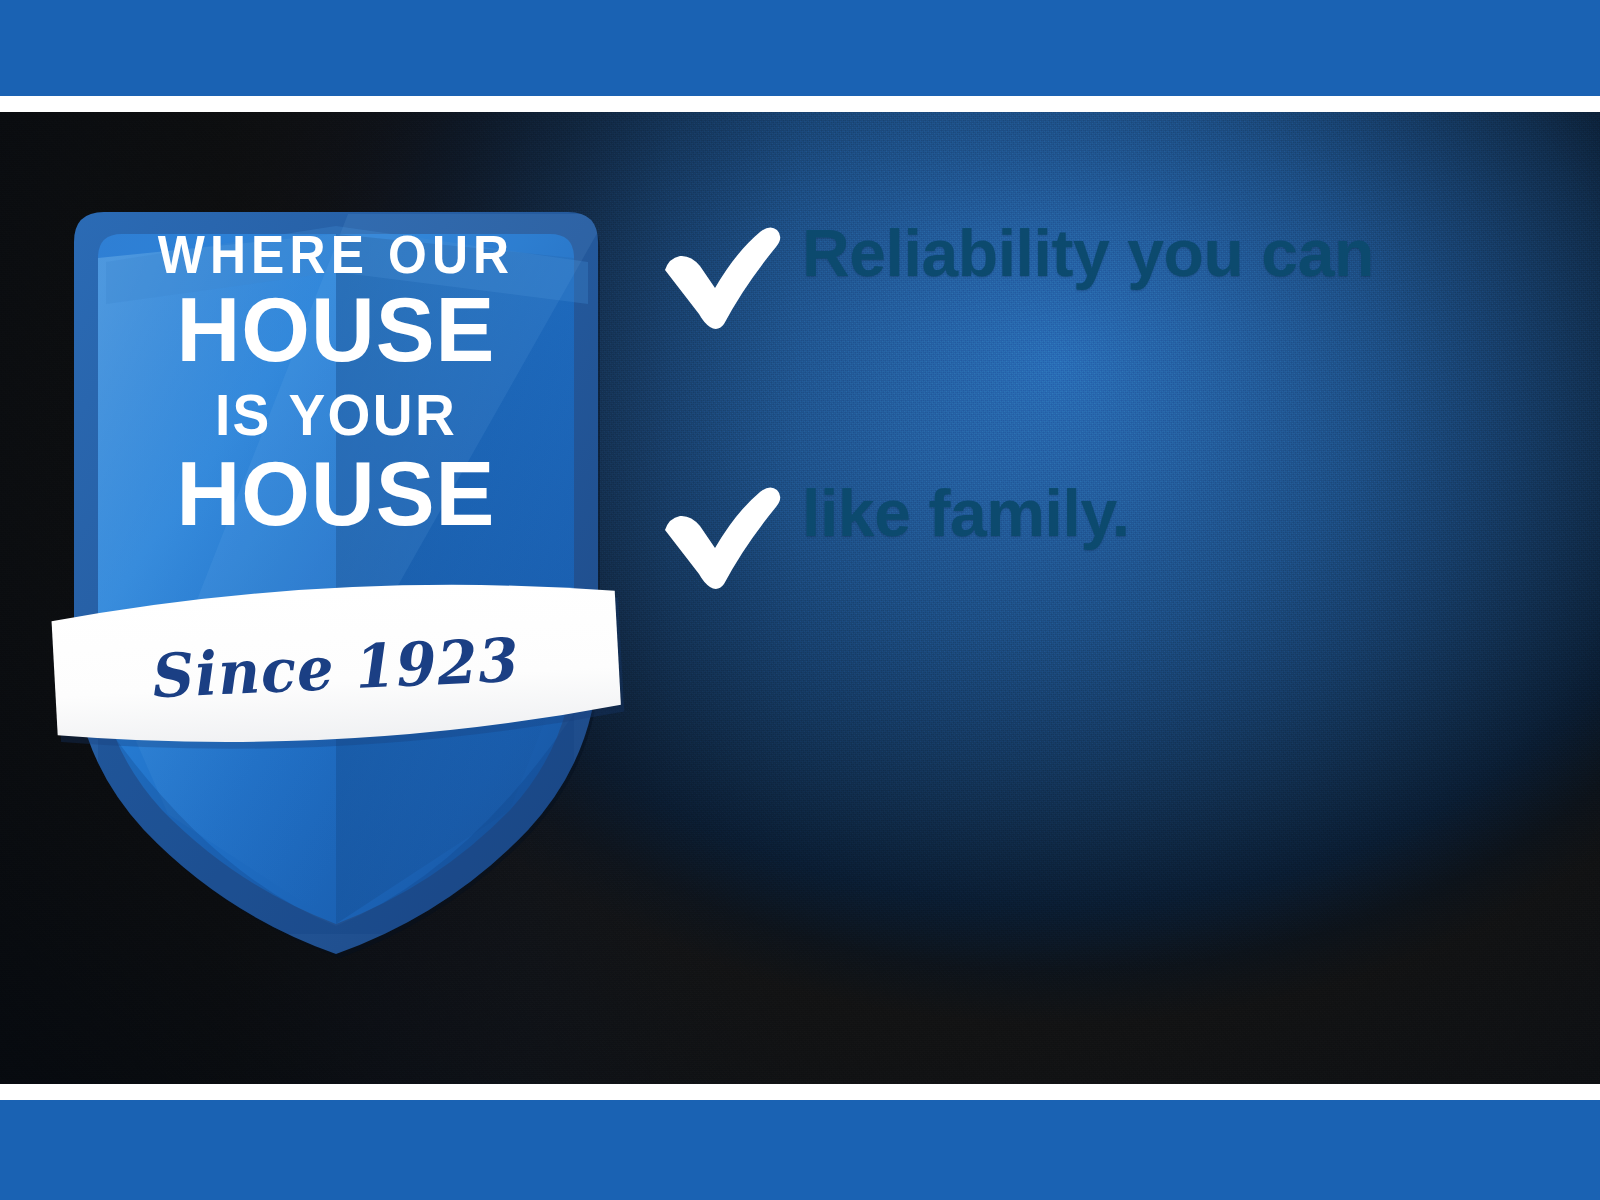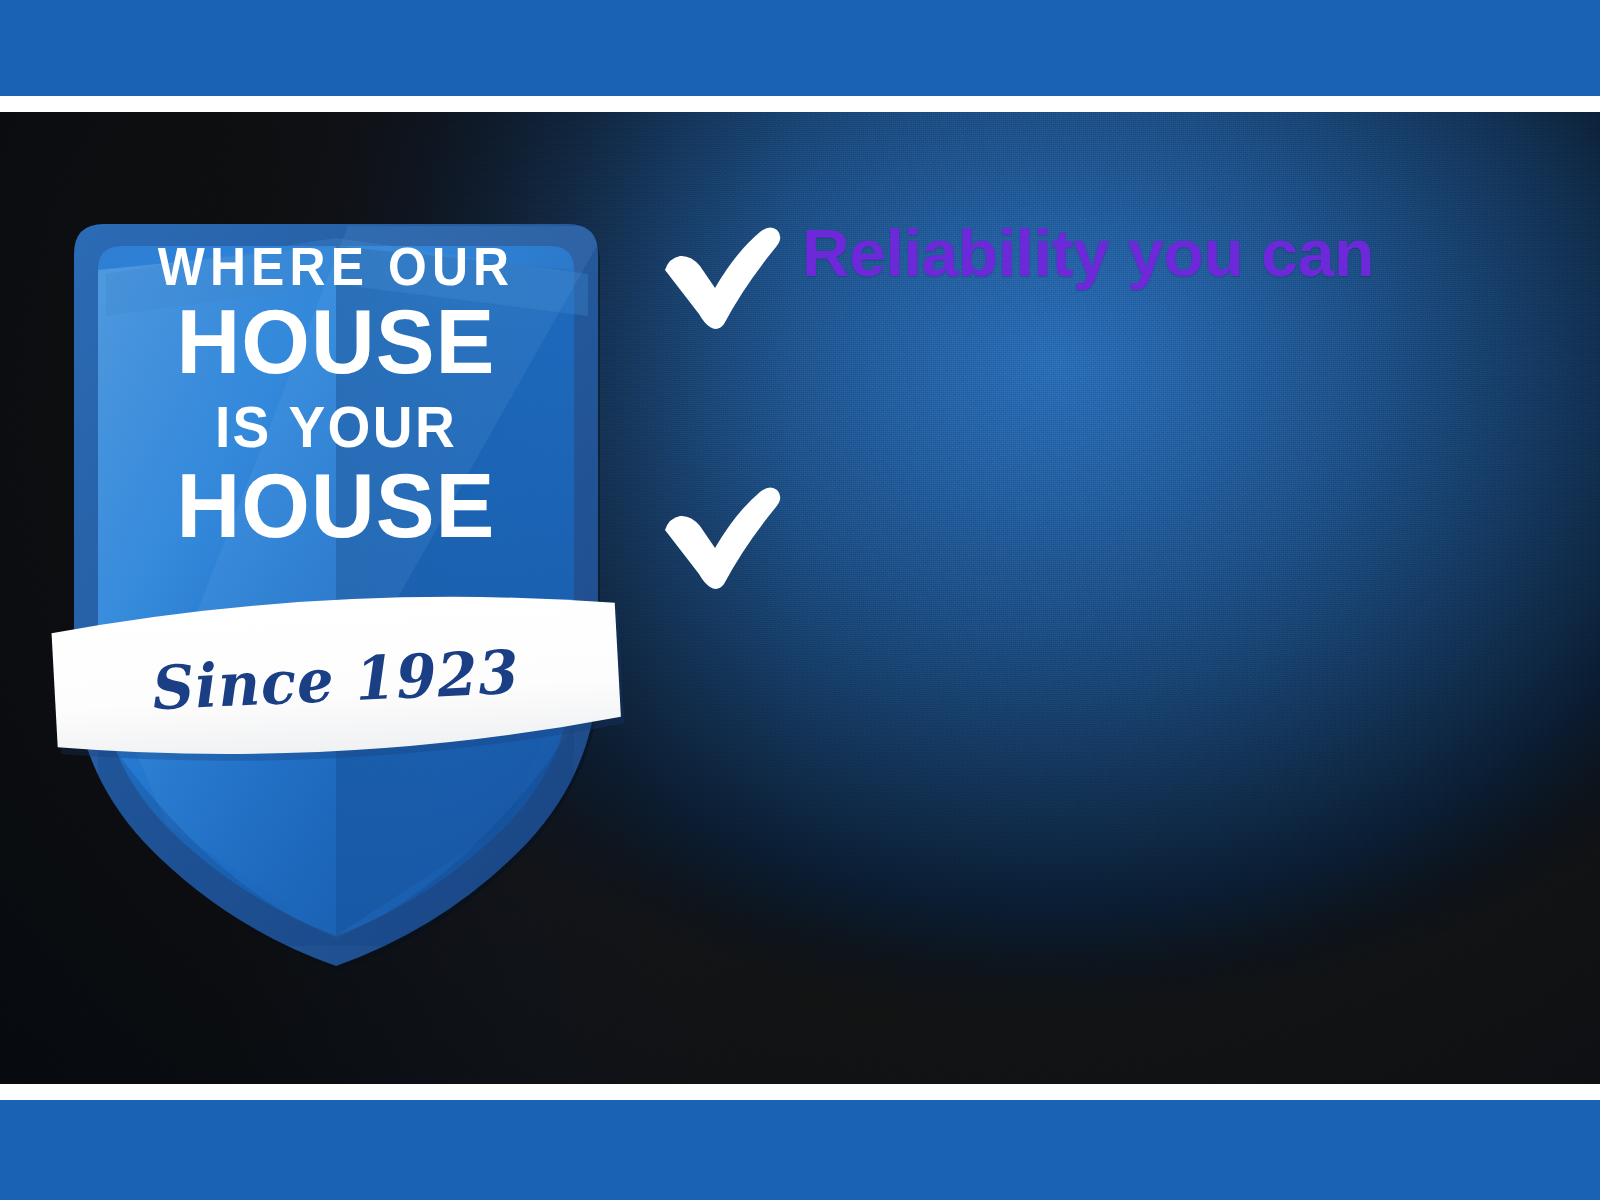--- a/index.html
+++ b/index.html
@@ -111,21 +111,21 @@
       repeating-linear-gradient(0deg,   rgba(255,255,255,0.10) 0 1px, rgba(0,0,0,0.10) 1px 2px),
       repeating-linear-gradient(90deg,  rgba(255,255,255,0.09) 0 1px, rgba(0,0,0,0.09) 1px 2px),
       repeating-linear-gradient(51deg,  rgba(255,255,255,0.07) 0 1px, rgba(0,0,0,0.07) 1px 3px),
       repeating-linear-gradient(-37deg, rgba(255,255,255,0.06) 0 1px, rgba(0,0,0,0.06) 1px 3px);
   }
 
   
   .badge {
     position: absolute;
     left: 48px;
-    top: 166px;
+    top: 154px;
     width: 576px;
     height: 680px;
   }
   .badge svg { display: block; width: 100%; height: 100%; overflow: visible; }
 
   .badge-text-block {
     position: absolute;
     left: 0;
     top: 0;
     width: 576px;
@@ -198,21 +198,21 @@
   .tick {
     flex: 0 0 auto;
     width: 128px;
     height: 118px;
     margin-right: 14px;
     position: relative;
   }
   .tick svg { display: block; width: 100%; height: 100%; }
 
   .check-text {
-    color: #6d28d9;
+    color: #0c4a6e;
     font-family: "Liberation Sans", sans-serif;
     font-weight: 700;
     font-size: 66px;
     line-height: 1.09;
     letter-spacing: -0.4px;
     max-width: 680px;
     margin-top: 4px;
     text-shadow: 0 1px 2px rgba(0,0,0,0.16);
   }
   .check-text .ln { display: block; white-space: nowrap; }
@@ -326,20 +326,21 @@
 
     <div class="check-row row-2">
       <span class="tick">
         <svg viewBox="0 0 128 118" xmlns="http://www.w3.org/2000/svg">
           <path d="M5,56 Q9,44 20,42 Q31,41 40,52 L55,74 Q76,38 100,18
                    Q110,10 117,16 Q124,23 116,33 Q84,72 64,110
                    Q58,118 50,113 Q44,109 39,100 Z" fill="#ffffff"></path>
         </svg>
       </span>
       <div class="check-text">
+        <span class="ln">like family.</span>
       </div>
     </div>
 
 
   </div>
 
   <div class="gap gap-bottom"></div>
   <div class="bar bar-bottom"></div>
 
 </div>

